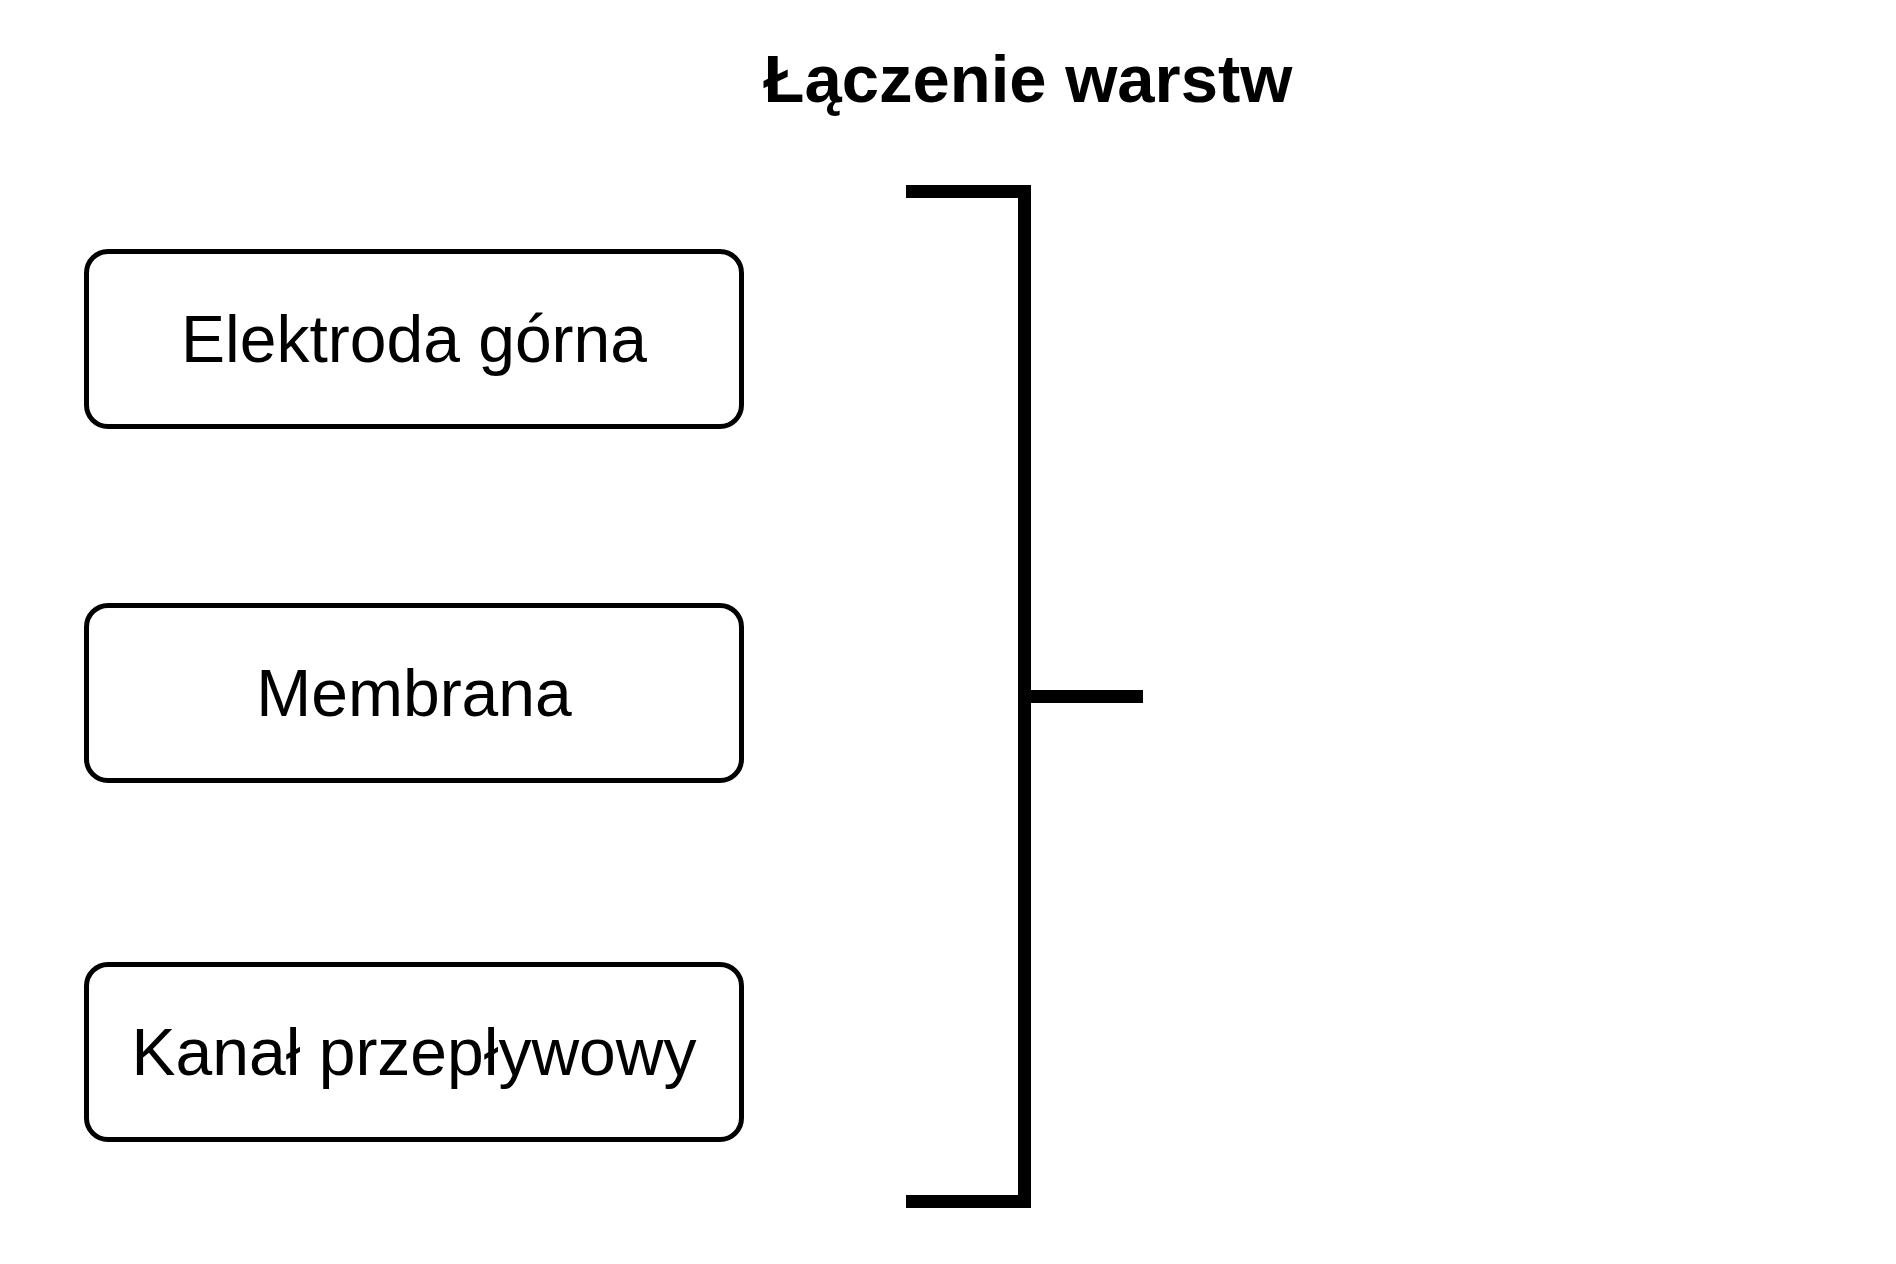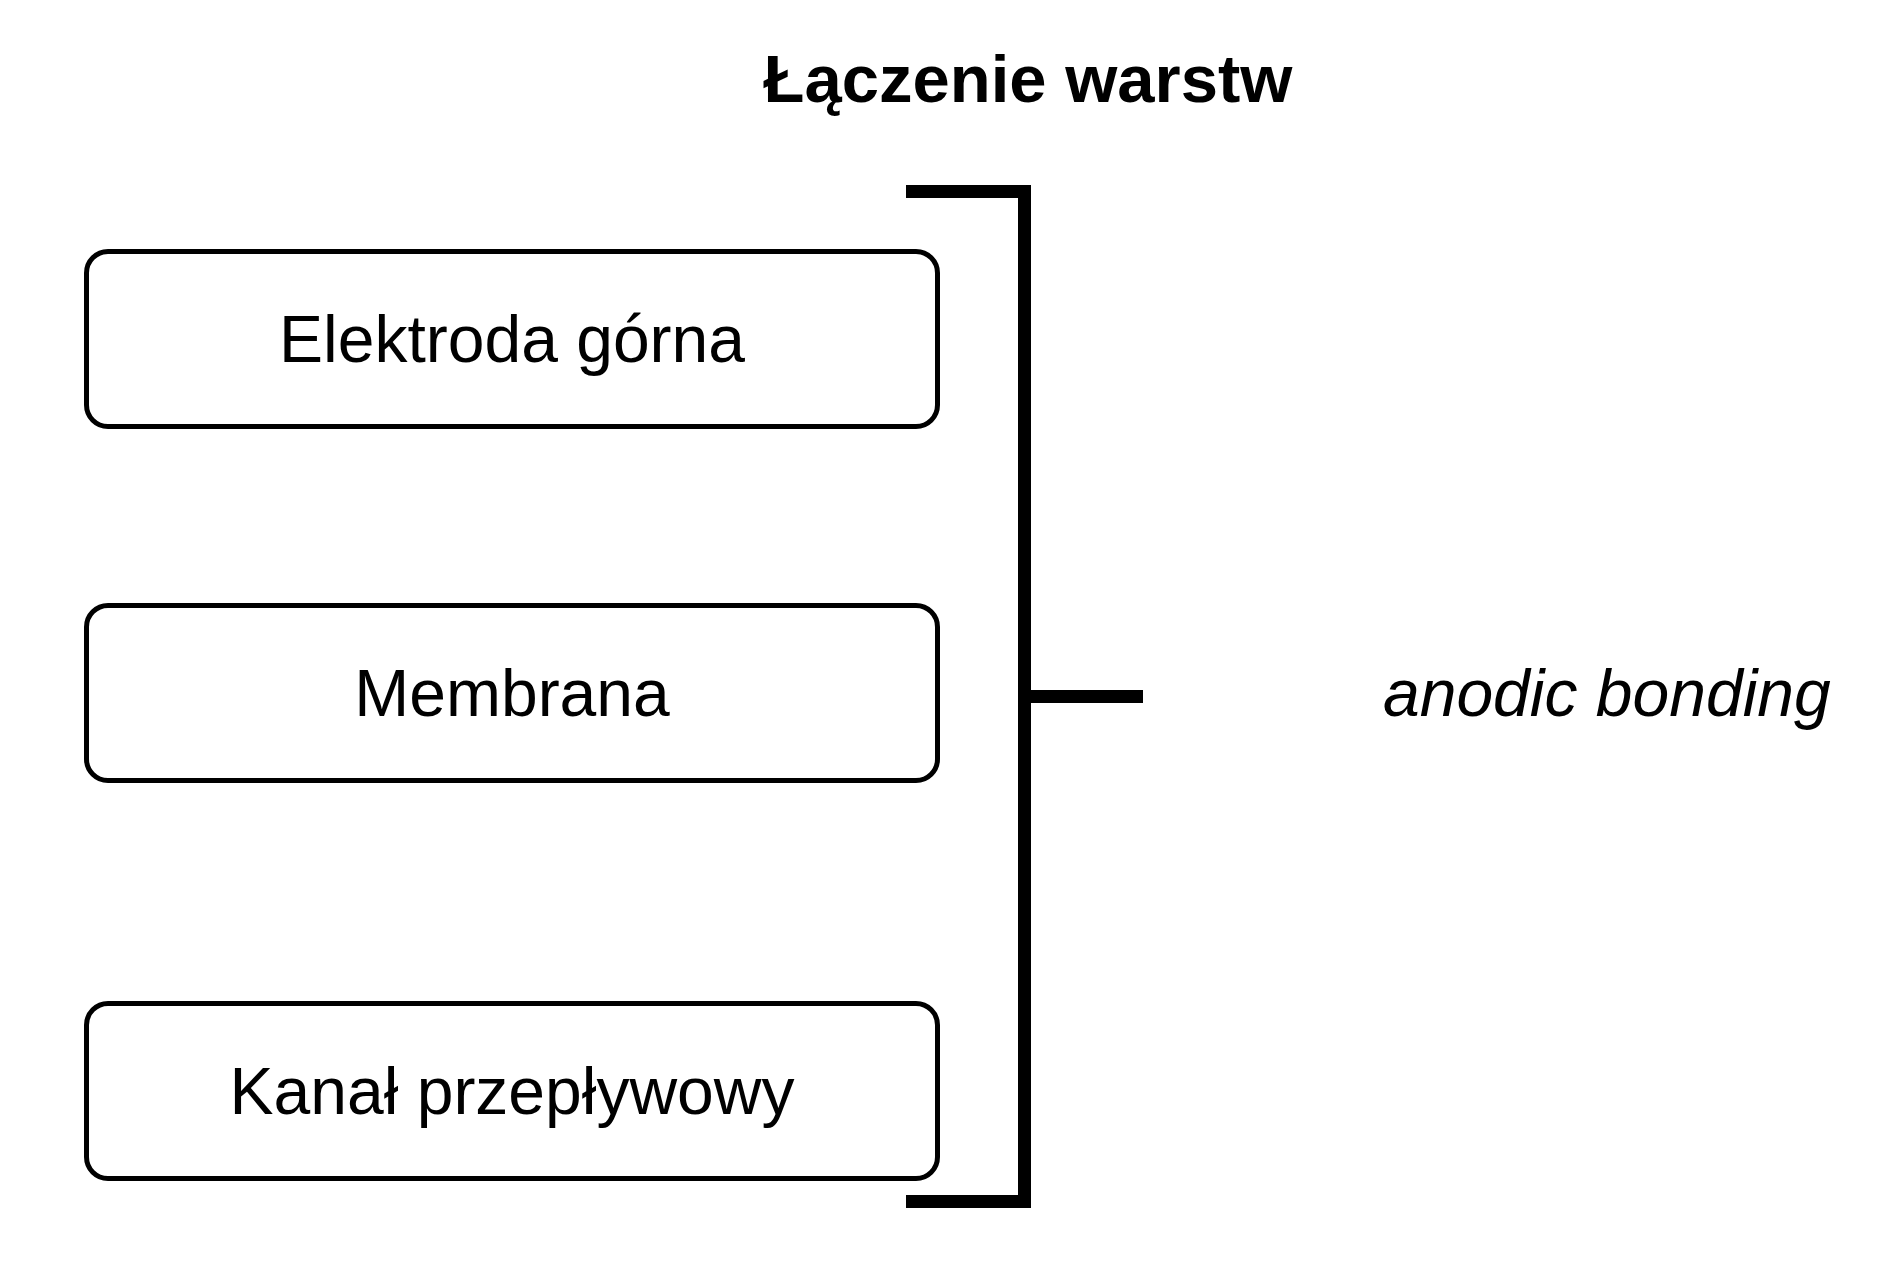--- a/index.html
+++ b/index.html
@@ -23,37 +23,37 @@
     left: 988px;
     transform: translateX(-50%);
     font-size: 67px;
     font-weight: bold;
     white-space: nowrap;
     letter-spacing: 0px;
   }
   .layer-box {
     position: absolute;
     left: 44px;
-    width: 856px;
+    width: 660px;
     height: 180px;
     box-sizing: border-box;
     border: 5px solid #000000;
     border-radius: 24px;
     background: #ffffff;
     display: flex;
     align-items: center;
     justify-content: center;
   }
   .layer-box .label {
     font-size: 66px;
     white-space: nowrap;
   }
   .box-1 { top: 249px; }
   .box-2 { top: 603px; }
-  .box-3 { top: 1001px; }
+  .box-3 { top: 962px; }
   
   .bracket {
     position: absolute;
     left: 866px;
     top: 185px;
     width: 125px;
     height: 1023px;
     box-sizing: border-box;
     border-top: 13px solid #000000;
     border-right: 13px solid #000000;
@@ -91,15 +91,14 @@
     <span class="label">Membrana</span>
   </div>
 
   <div class="layer-box box-3">
     <span class="label">Kanał przepływowy</span>
   </div>
 
   <div class="bracket"></div>
   <div class="bracket-mid-tick"></div>
 
-  <div class="bonding-annotation">anodic bonding</div>
 
 </div>
 
 </body></html>

